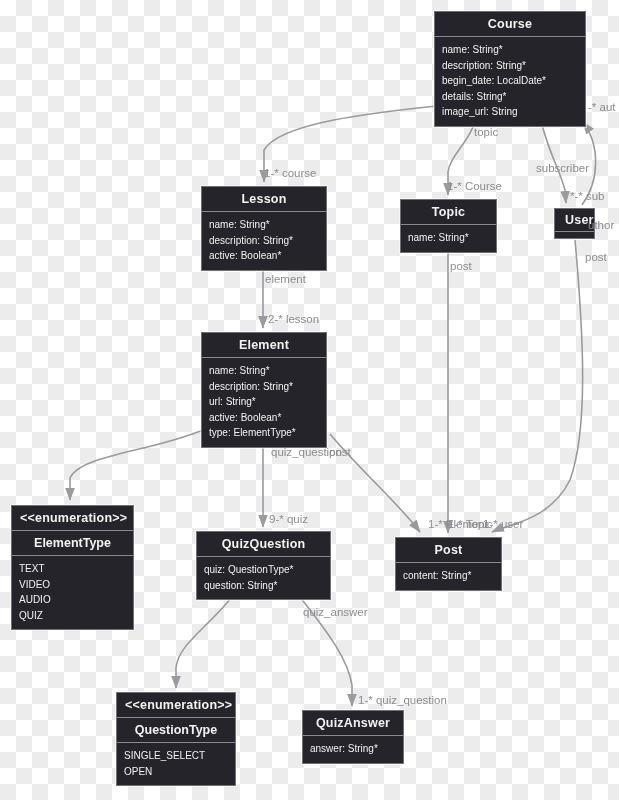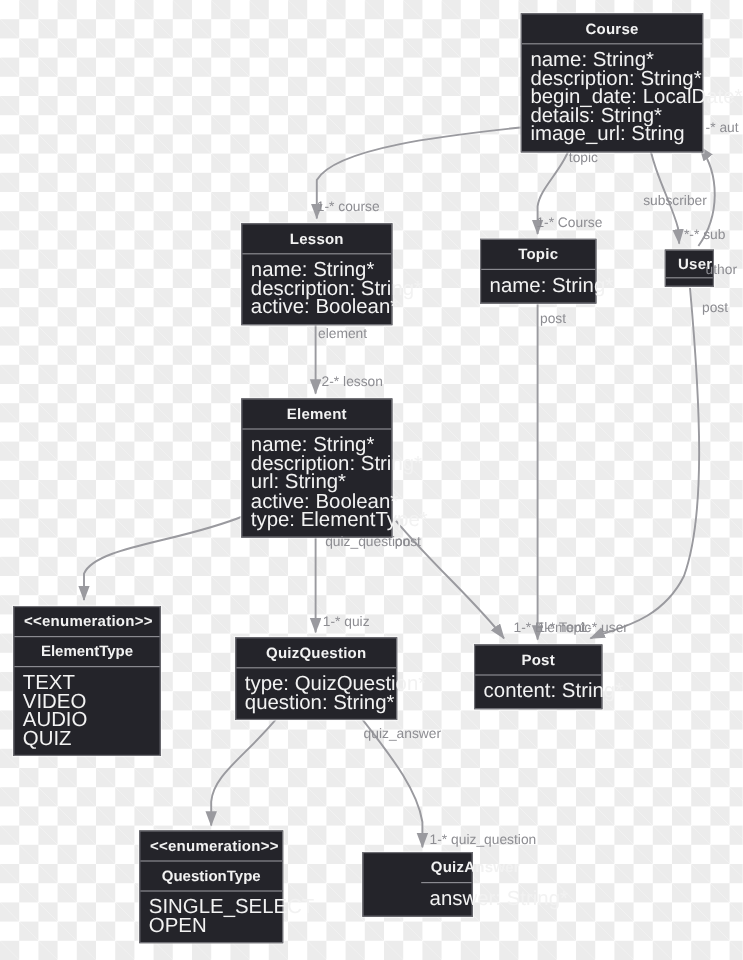--- a/index.html
+++ b/index.html
@@ -47,21 +47,21 @@
   .node .subtitle {
     text-align: center;
     font-weight: bold;
     font-size: 12.5px;
     padding: 5px 8px 5px 8px;
     border-bottom: 1px solid #8a8a90;
     white-space: nowrap;
   }
   .node .attrs {
     padding: 5px 7px 6px 7px;
-    font-size: 17px;
+    font-size: 10px;
     line-height: 15.5px;
     white-space: nowrap;
   }
   .node .attrs.empty {
     padding: 0;
     height: 6px;
   }
   .node.compact .title { padding: 4px 10px; font-size: 12.5px; }
   .edge-label {
     position: absolute;
@@ -159,60 +159,60 @@
       <div>TEXT</div>
       <div>VIDEO</div>
       <div>AUDIO</div>
       <div>QUIZ</div>
     </div>
   </div>
 
   <div class="node" style="left:196px; top:531px; width:135px;">
     <div class="title">QuizQuestion</div>
     <div class="attrs">
-      <div>type: QuizQuestion*</div>
+      <div>quiz: QuestionType*</div>
       <div>question: String*</div>
     </div>
   </div>
 
   <div class="node" style="left:395px; top:537px; width:107px;">
     <div class="title">Post</div>
     <div class="attrs">
       <div>content: String*</div>
     </div>
   </div>
 
   <div class="node" style="left:116px; top:692px; width:120px;">
     <div class="title">&lt;&lt;enumeration&gt;&gt;</div>
     <div class="subtitle">QuestionType</div>
     <div class="attrs">
       <div>SINGLE_SELECT</div>
       <div>OPEN</div>
     </div>
   </div>
 
-  <div class="node" style="left:302px; top:710px; width:92px;padding-left:48px;">
+  <div class="node" style="left:302px; top:710px; width:102px;">
     <div class="title">QuizAnswer</div>
     <div class="attrs">
       <div>answer: String*</div>
     </div>
   </div>
 
   <div class="edge-label" style="left:264px; top:167px;">1-* course</div>
   <div class="edge-label" style="left:474px; top:126px;">topic</div>
   <div class="edge-label" style="left:536px; top:126px;margin-top:36px;">subscriber</div>
   <div class="edge-label" style="left:588px; top:101px;">-* aut</div>
   <div class="edge-label" style="left:447px; top:180px;">1-* Course</div>
   <div class="edge-label" style="left:570px; top:190px;">*-* sub</div>
   <div class="edge-label" style="left:588px; top:219px;">uthor</div>
   <div class="edge-label" style="left:585px; top:251px;">post</div>
   <div class="edge-label" style="left:265px; top:273px;">element</div>
   <div class="edge-label" style="left:268px; top:313px;">2-* lesson</div>
   <div class="edge-label" style="left:450px; top:260px;">post</div>
   <div class="edge-label" style="left:271px; top:446px;">quiz_question</div>
   <div class="edge-label" style="left:329px; top:446px;">post</div>
-  <div class="edge-label" style="left:269px; top:513px;">1-* quiz</div>
+  <div class="edge-label" style="left:269px; top:513px;">9-* quiz</div>
   <div class="edge-label" style="left:428px; top:518px;">1-* Element</div>
   <div class="edge-label" style="left:448px; top:518px;">1-* Topic</div>
   <div class="edge-label" style="left:483px; top:518px;">1-* user</div>
   <div class="edge-label" style="left:303px; top:606px;">quiz_answer</div>
   <div class="edge-label" style="left:358px; top:694px;">1-* quiz_question</div>
 </div>
 
 </body></html>

